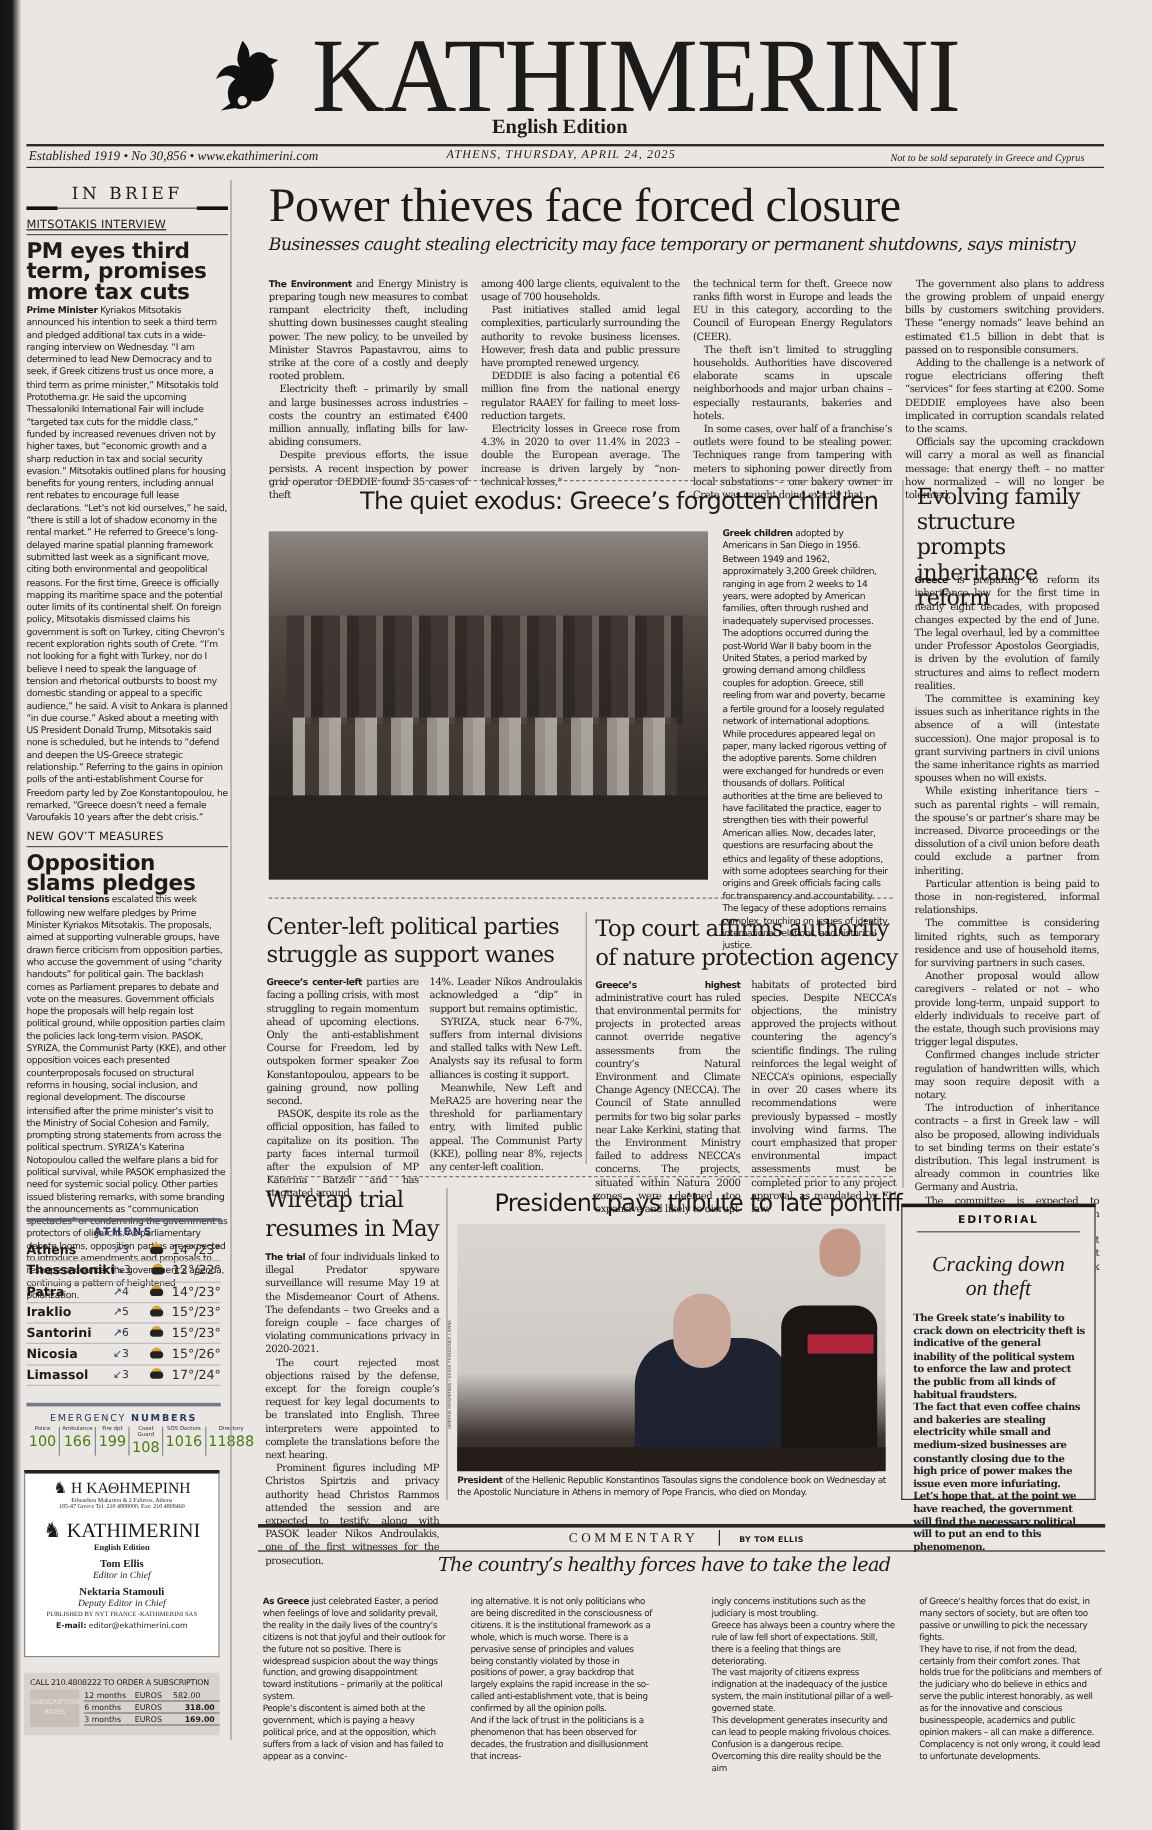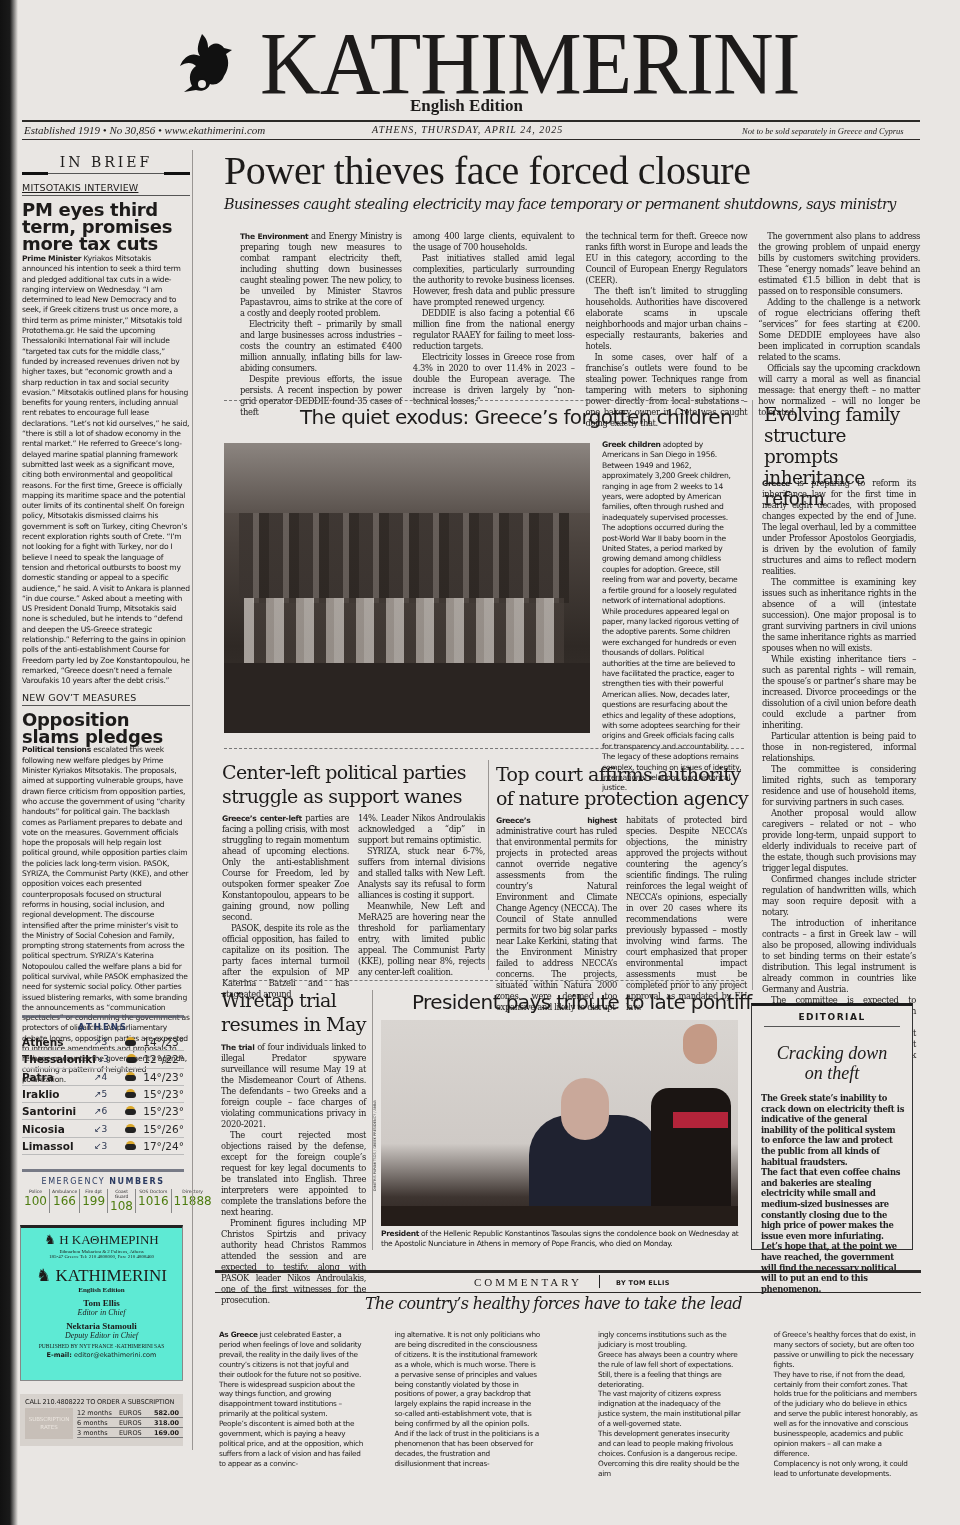--- a/index.html
+++ b/index.html
@@ -48,21 +48,21 @@
   .weather-row .temp { flex:1; text-align:right; color:#2a2a2a; }
   .sun-cloud { display:inline-block; width:11px; height:9px; position:relative; }
   .sun-cloud::before { content:""; position:absolute; left:1px; top:0; width:9px; height:6px; border-radius:6px 6px 0 0; background:#d9a72a; }
   .sun-cloud::after { content:""; position:absolute; left:0; top:3px; width:11px; height:6px; border-radius:4px; background:#222; }
 
   .emer-cell { text-align:center; border-right:1px solid #888; padding:0 2px; }
   .emer-cell:last-child { border-right:none; }
   .emer-label { font-size:4.5px; color:#333; }
   .emer-num { font-size:12px; color:#4d7c0f; font-family:"DejaVu Sans", sans-serif; }
 
-  .imprint { border:1px solid #888; background:#5eead4; }
+  .imprint { border:1px solid #888; background:#ffffff; }
   .sub-box { background:#d7d2cd; }
 
   .editorial-box { border:1px solid #333; border-top:3px solid #1a1a1a; background:#e9e6e3; }
   .edit-body { font-family:"DejaVu Serif", serif; font-size:8.4px; font-weight:bold; line-height:10.6px; letter-spacing:-0.35px; color:#222; }
 </style>
 </head>
 <body>
 
 <div class="black-edge"></div>
 
@@ -191,42 +191,42 @@
 </div>
 
 <div class="abs sub-box" style="left:20px; top:1394px; width:163px; height:52px;">
   <div style="font-size:6.6px; margin:4px 0 0 5px; letter-spacing:-0.2px;">CALL 210.4808222 TO ORDER A SUBSCRIPTION</div>
   <div style="display:flex; margin-top:2px;">
     <div style="width:48px; height:31px; margin-left:5px; background:#c7bfb8; color:#ece6e0; font-size:5.5px; text-align:center; padding-top:7px; line-height:8px;">SUBSCRIPTION RATES</div>
     <div id="sub-rates" style="flex:1; padding-left:4px; font-size:6.5px;">
         <div style="display: flex; border-bottom: 1px solid rgb(119, 119, 119); height: 10px; line-height: 10px;">
           <span style="width: 42px;">12 months</span>
           <span style="width: 32px;">EUROS</span>
-          <span style="font-weight: bold; flex: 1 1 0%; text-align: right; padding-right: 4px;">582.00</span>
+          <span style="font-weight: normal; flex: 1 1 0%; text-align: right; padding-right: 16px;">582.00</span>
         </div>
         <div style="display: flex; border-bottom: 1px solid rgb(119, 119, 119); height: 10px; line-height: 10px;">
           <span style="width: 42px;">6 months</span>
           <span style="width: 32px;">EUROS</span>
           <span style="font-weight: bold; flex: 1 1 0%; text-align: right; padding-right: 4px;">318.00</span>
         </div>
         <div style="display: flex; border-bottom: 1px solid rgb(119, 119, 119); height: 10px; line-height: 10px;">
           <span style="width: 42px;">3 months</span>
           <span style="width: 32px;">EUROS</span>
           <span style="font-weight: bold; flex: 1 1 0%; text-align: right; padding-right: 4px;">169.00</span>
         </div>
       </div>
   </div>
 </div>
 
 <div class="vline" style="left:192px; top:150px; height:1300px;"></div>
 
 <div class="abs main-head">Power thieves face forced closure</div>
 <div class="abs main-deck">Businesses caught stealing electricity may face temporary or permanent shutdowns, says ministry</div>
 <div class="abs" style="left:224px; top:231px; width:696px; display:flex; gap:11px;" id="lead-cols">
-    <div class="bodytext" style="width: 166px; margin-left: 16px;">
+    <div class="bodytext" style="width: 166px;">
       <p class="first"><b>The Environment</b> and Energy Ministry is preparing tough new measures to combat rampant electricity theft, including shutting down businesses caught stealing power. The new policy, to be unveiled by Minister Stavros Papastavrou, aims to strike at the core of a costly and deeply rooted problem.</p>
       <p>Electricity theft – primarily by small and large businesses across industries – costs the country an estimated €400 million annually, inflating bills for law-abiding consumers.</p>
       <p>Despite previous efforts, the issue persists. A recent inspection by power grid operator DEDDIE found 35 cases of theft</p>
     </div>
     <div class="bodytext" style="width: 166px;">
       <p class="first">among 400 large clients, equivalent to the usage of 700 households.</p>
       <p>Past initiatives stalled amid legal complexities, particularly surrounding the authority to revoke business licenses. However, fresh data and public pressure have prompted renewed urgency.</p>
       <p>DEDDIE is also facing a potential €6 million fine from the national energy regulator RAAEY for failing to meet loss-reduction targets.</p>
       <p>Electricity losses in Greece rose from 4.3% in 2020 to over 11.4% in 2023 – double the European average. The increase is driven largely by “non-technical losses,”</p>
     </div>
@@ -323,21 +323,21 @@
       <p>Let’s hope that, at the point we have reached, the government will find the necessary political will to put an end to this phenomenon.</p>
     </div>
 </div>
 
 <div class="rule" style="left:215px; top:1270px; width:706px; height:3px;"></div>
 <div class="abs" style="left:474px; top:1276px; font-family:'Liberation Serif', serif; font-size:11px; letter-spacing:3px;">COMMENTARY</div>
 <div class="abs" style="left:599px; top:1275px; width:1px; height:13px; background:#222;"></div>
 <div class="abs" style="left:616px; top:1279px; font-size:6.5px; font-weight:bold; letter-spacing:0.3px;">BY TOM ELLIS</div>
 <div class="rule" style="left:215px; top:1292px; width:706px; height:1px;"></div>
 <div class="abs" style="left:365px; top:1294px; font-family:'DejaVu Serif', serif; font-style:italic; font-size:16px; letter-spacing:-0.6px;">The country’s healthy forces have to take the lead</div>
-<div class="abs" style="left:219px; top:1330px; width:700px; display:flex; gap:30px;" id="comm-cols">
+<div class="abs" style="left:219px; top:1330px; width:700px; display:flex; gap:20px;" id="comm-cols">
     <div class="bodysans" style="width: 164px; font-size: 7.3px; line-height: 9.9px;">
       <p><b>As Greece</b> just celebrated Easter, a period when feelings of love and solidarity prevail, the reality in the daily lives of the country’s citizens is not that joyful and their outlook for the future not so positive. There is widespread suspicion about the way things function, and growing disappointment toward institutions – primarily at the political system.</p>
       <p>People’s discontent is aimed both at the government, which is paying a heavy political price, and at the opposition, which suffers from a lack of vision and has failed to appear as a convinc-</p>
     </div>
     <div class="bodysans" style="width: 164px; font-size: 7.3px; line-height: 9.9px;">
       <p>ing alternative. It is not only politicians who are being discredited in the consciousness of citizens. It is the institutional framework as a whole, which is much worse. There is a pervasive sense of principles and values being constantly violated by those in positions of power, a gray backdrop that largely explains the rapid increase in the so-called anti-establishment vote, that is being confirmed by all the opinion polls.</p>
       <p>And if the lack of trust in the politicians is a phenomenon that has been observed for decades, the frustration and disillusionment that increas-</p>
     </div>
     <div class="bodysans" style="width: 164px; font-size: 7.3px; line-height: 9.9px; margin-left: 28px;">
       <p>ingly concerns institutions such as the judiciary is most troubling.</p>

